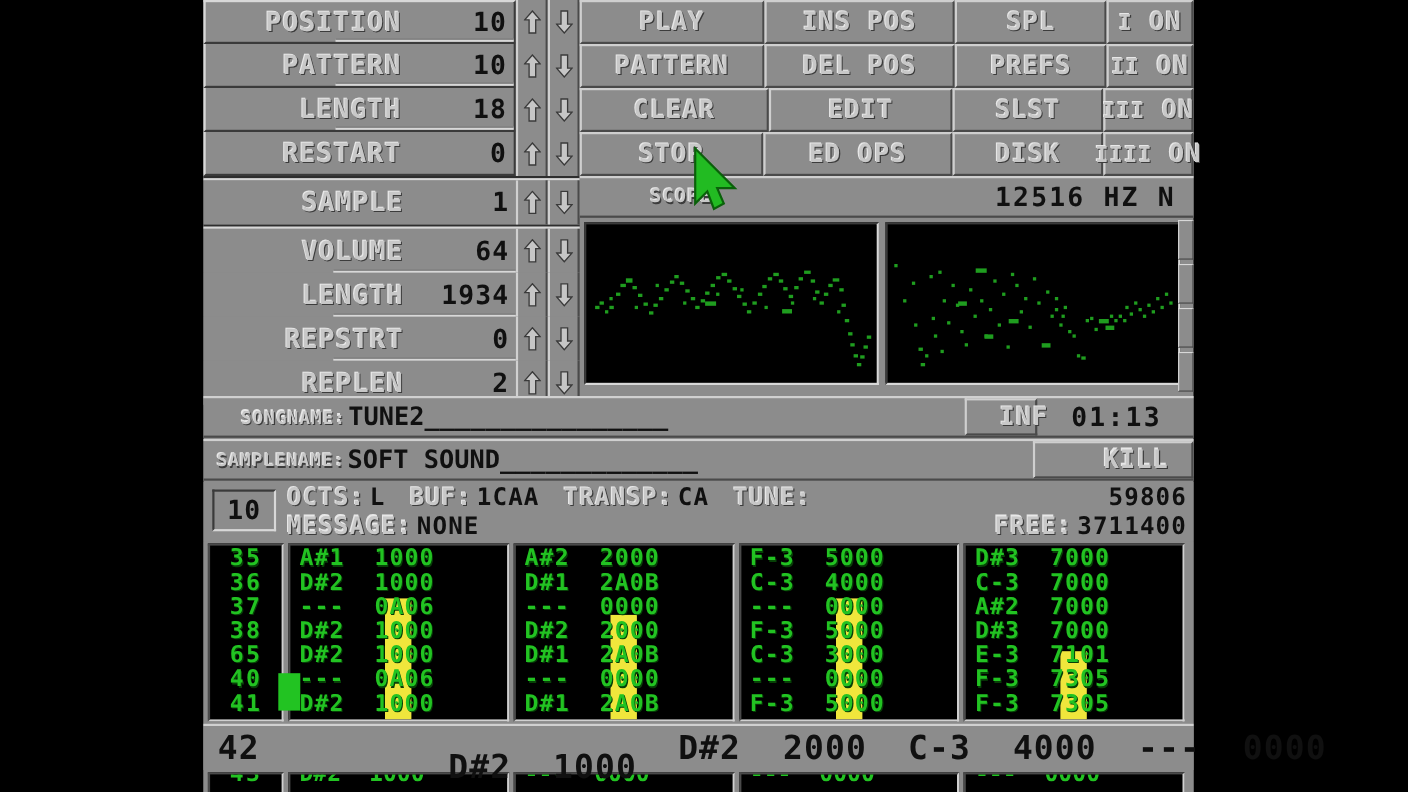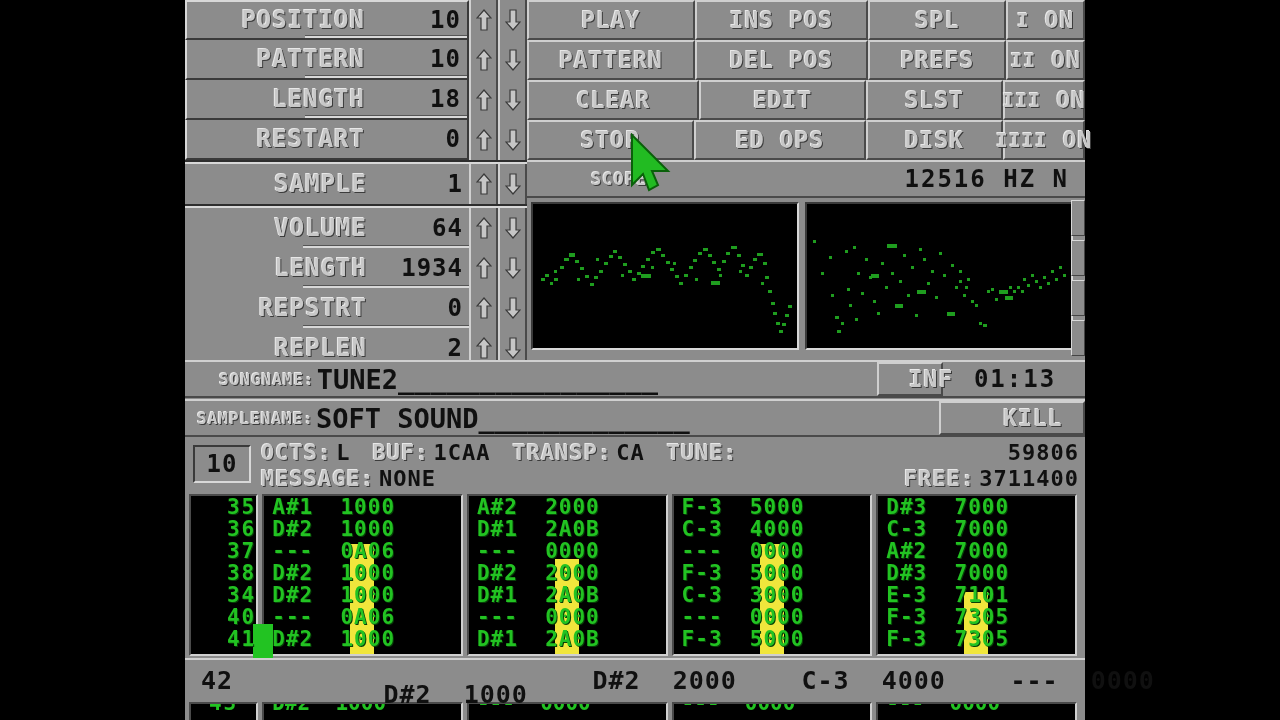--- a/index.html
+++ b/index.html
@@ -189,21 +189,21 @@
     position: absolute;
     left: 0; width: 900px; height: 38px;
     display: flex; align-items: center;
     background: #8c8c8c;
     box-sizing: border-box;
   }
   #songrow { top: 360px; border-top: 2px solid #d0d0d0; border-bottom: 2px solid #4a4a4a;}
   #samplerow { top: 399px; border-top: 2px solid #d0d0d0; border-bottom: 2px solid #4a4a4a;}
   .nlabel { font-size: 16px; padding-left: 34px; white-space: nowrap; }
   .nvalue {
-    font-size: 27px; color: #101010; text-shadow: none;
+    font-size: 23px; color: #101010; text-shadow: none;
     white-space: nowrap; overflow: hidden; flex: 1;
     padding-left: 2px; letter-spacing: 0px;
   }
   .minibtn {
     background: #8c8c8c;
     display: flex; align-items: center; justify-content: center;
     font-size: 23px;
     box-sizing: border-box;
     border-top: 2px solid #cfcfcf; border-left: 2px solid #cfcfcf;
     border-right: 2px solid #4a4a4a; border-bottom: 2px solid #4a4a4a;
@@ -279,42 +279,42 @@
     height: 22px;
     line-height: 22px;
     font-size: 21px;
     font-weight: bold;
     color: #22c322;
     text-shadow: 1px 1px 0 #074007;
     white-space: pre;
     position: relative;
     z-index: 2;
   }
-  #col-rownum .pcell { text-align: right; letter-spacing: 2px; }
+  #col-rownum .pcell { text-align: center; letter-spacing: 2px; }
   .pchan .pcell { padding-left: 8px; letter-spacing: 1px; }
   .vu {
     position: absolute;
     bottom: 0;
     width: 24px;
     background: #f0e63c;
     z-index: 1;
   }
 
   
   #currow {
     position: absolute;
     left: 0; top: 166px;
     width: 900px; height: 42px;
     background: #8c8c8c;
     display: flex; align-items: center;
     box-sizing: border-box;
     border-top: 2px solid #d0d0d0;
   }
   .curcell {
-    font-size: 25px;
+    font-size: 30px;
     font-weight: bold;
     color: #101010;
     text-shadow: none;
     white-space: pre;
     letter-spacing: 1px;
   }
   #cur-rownum { width: 74px; text-align: center; }
   .curchan { width: 203px; padding-left: 6px; position: relative; }
   .cursorblk {
     position: absolute;
@@ -795,21 +795,21 @@
 
   <div id="pattern">
 
     <div id="pgrid">
 
       <div class="pcol" id="col-rownum">
         <div class="pcell">35</div>
         <div class="pcell">36</div>
         <div class="pcell">37</div>
         <div class="pcell">38</div>
-        <div class="pcell">34</div>
+        <div class="pcell">65</div>
         <div class="pcell">40</div>
         <div class="pcell">41</div>
       </div>
 
       <div class="pcol pchan">
         <div class="vu" style="left: 86px; height: 110px;"></div>
         <div class="pcell">A#1  1000</div>
         <div class="pcell">D#2  1000</div>
         <div class="pcell">---  0A06</div>
         <div class="pcell">D#2  1000</div>

